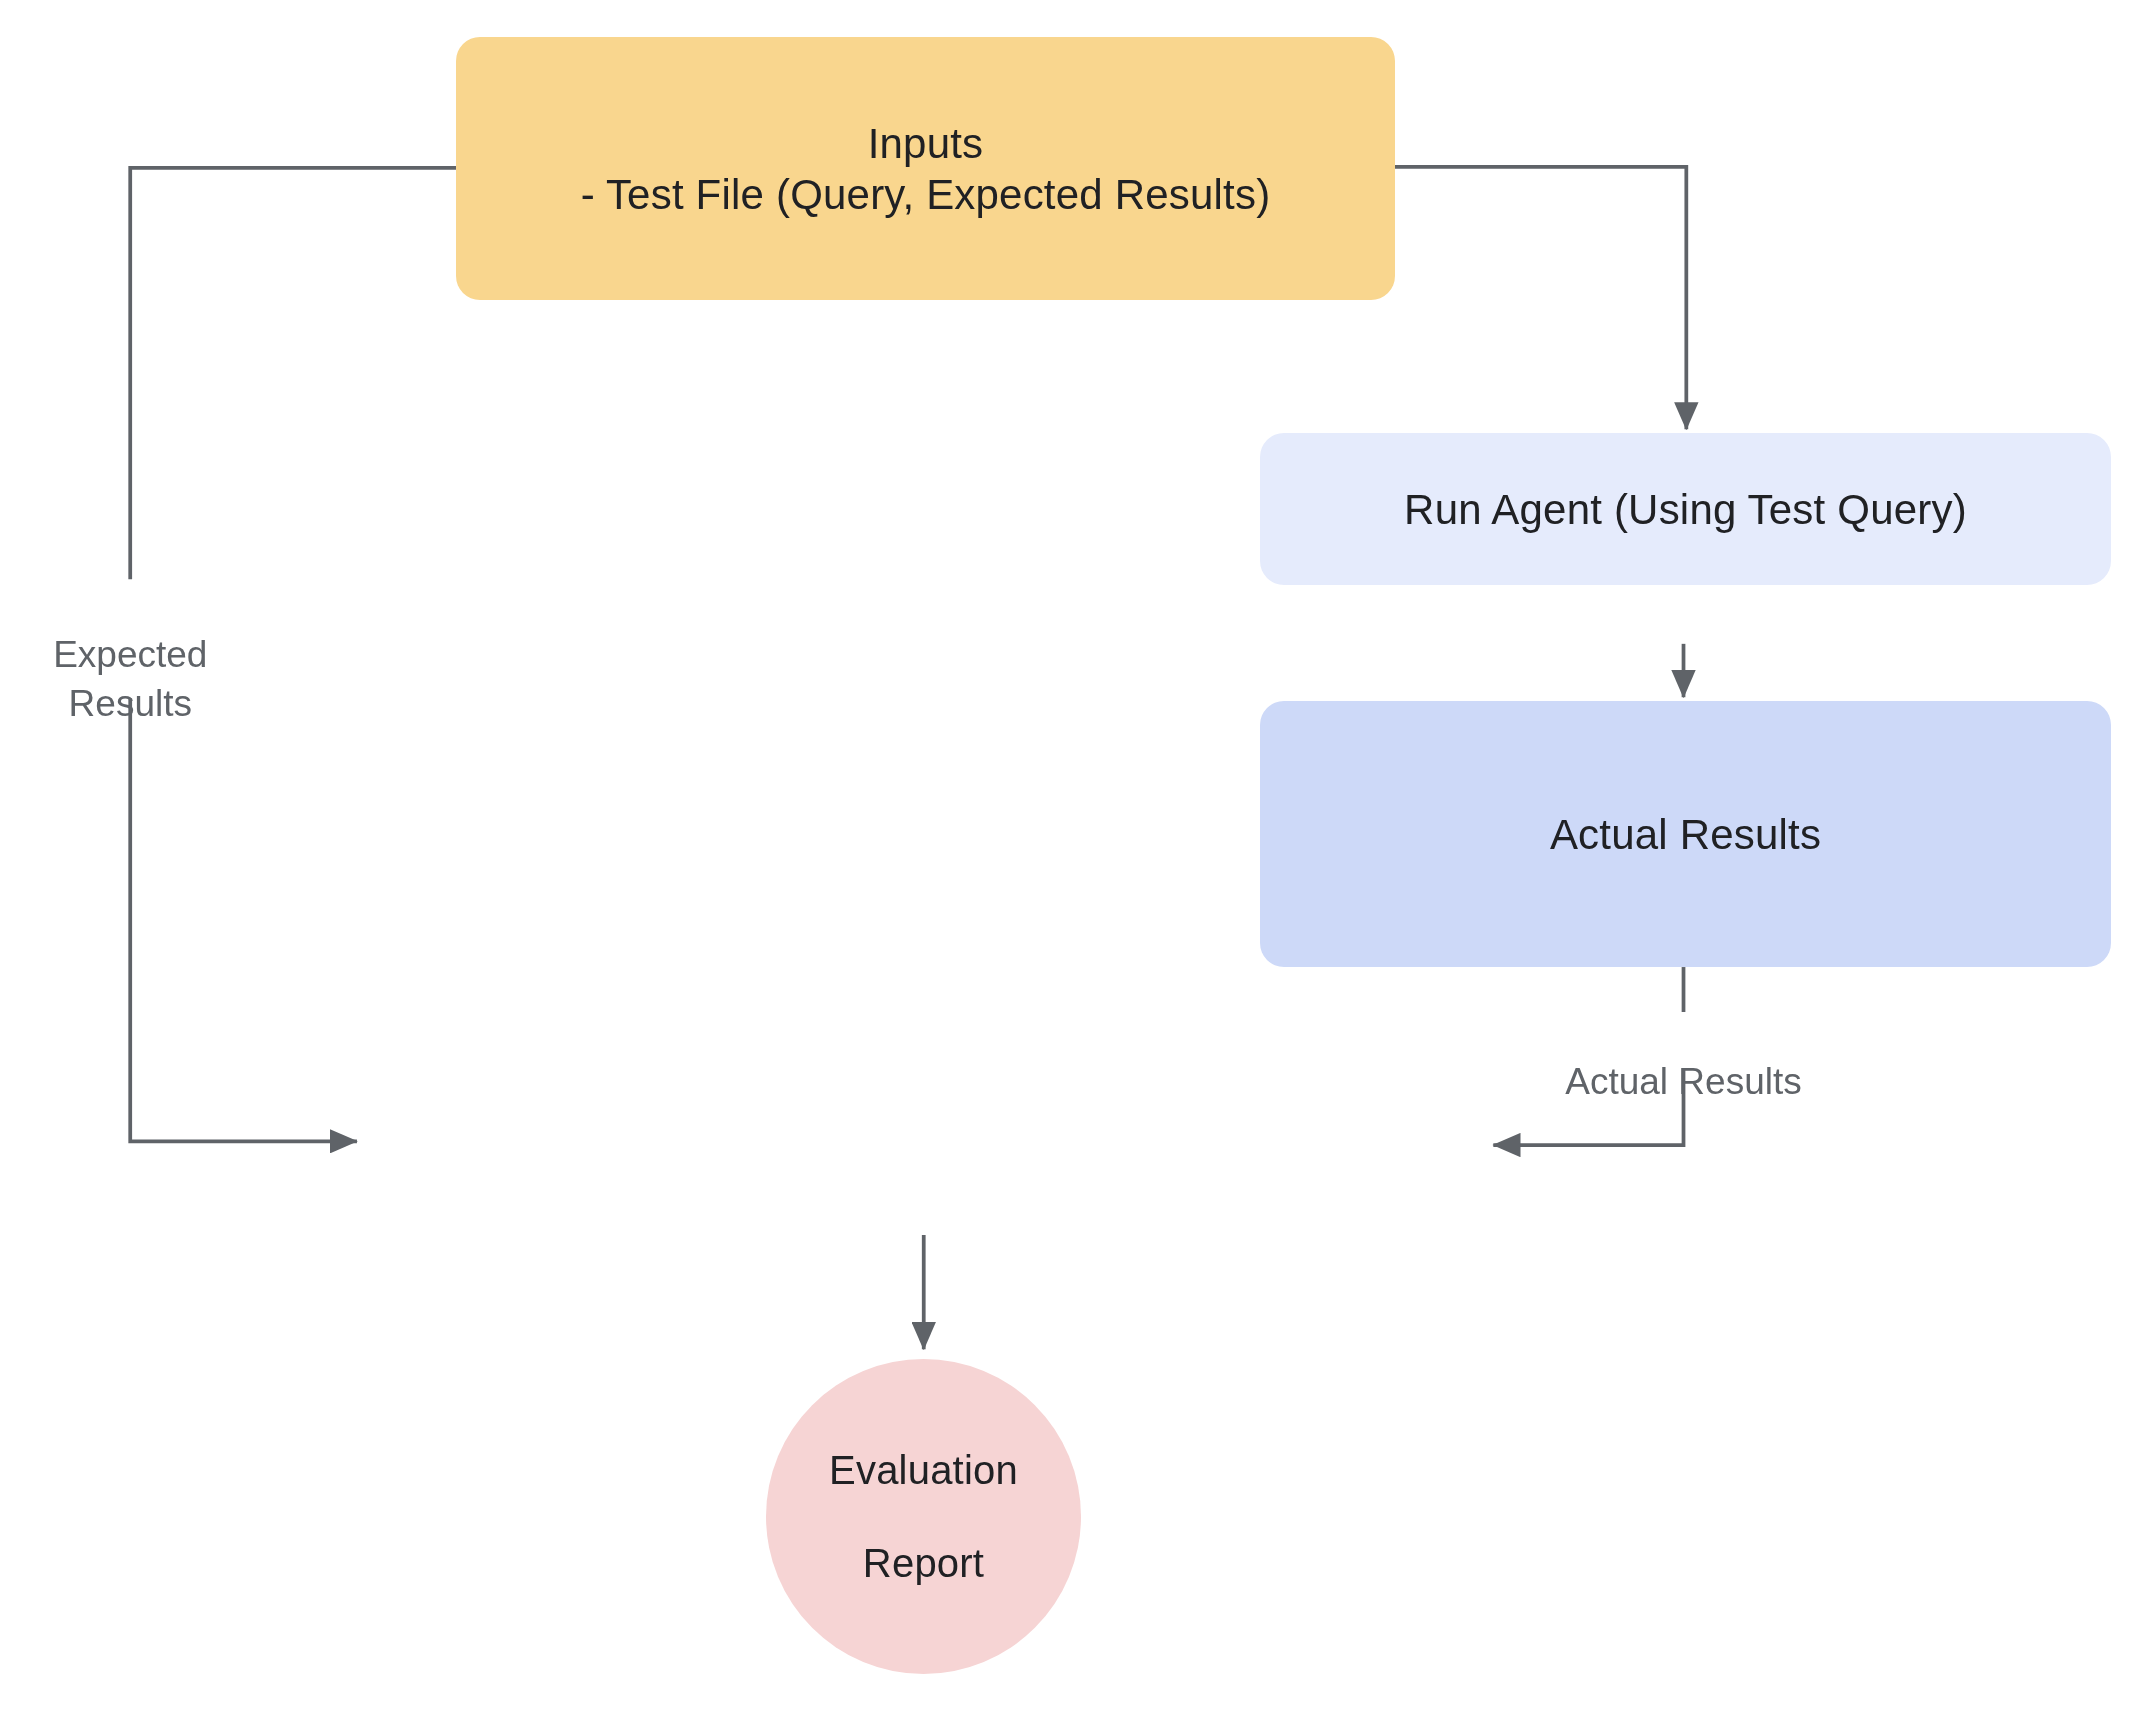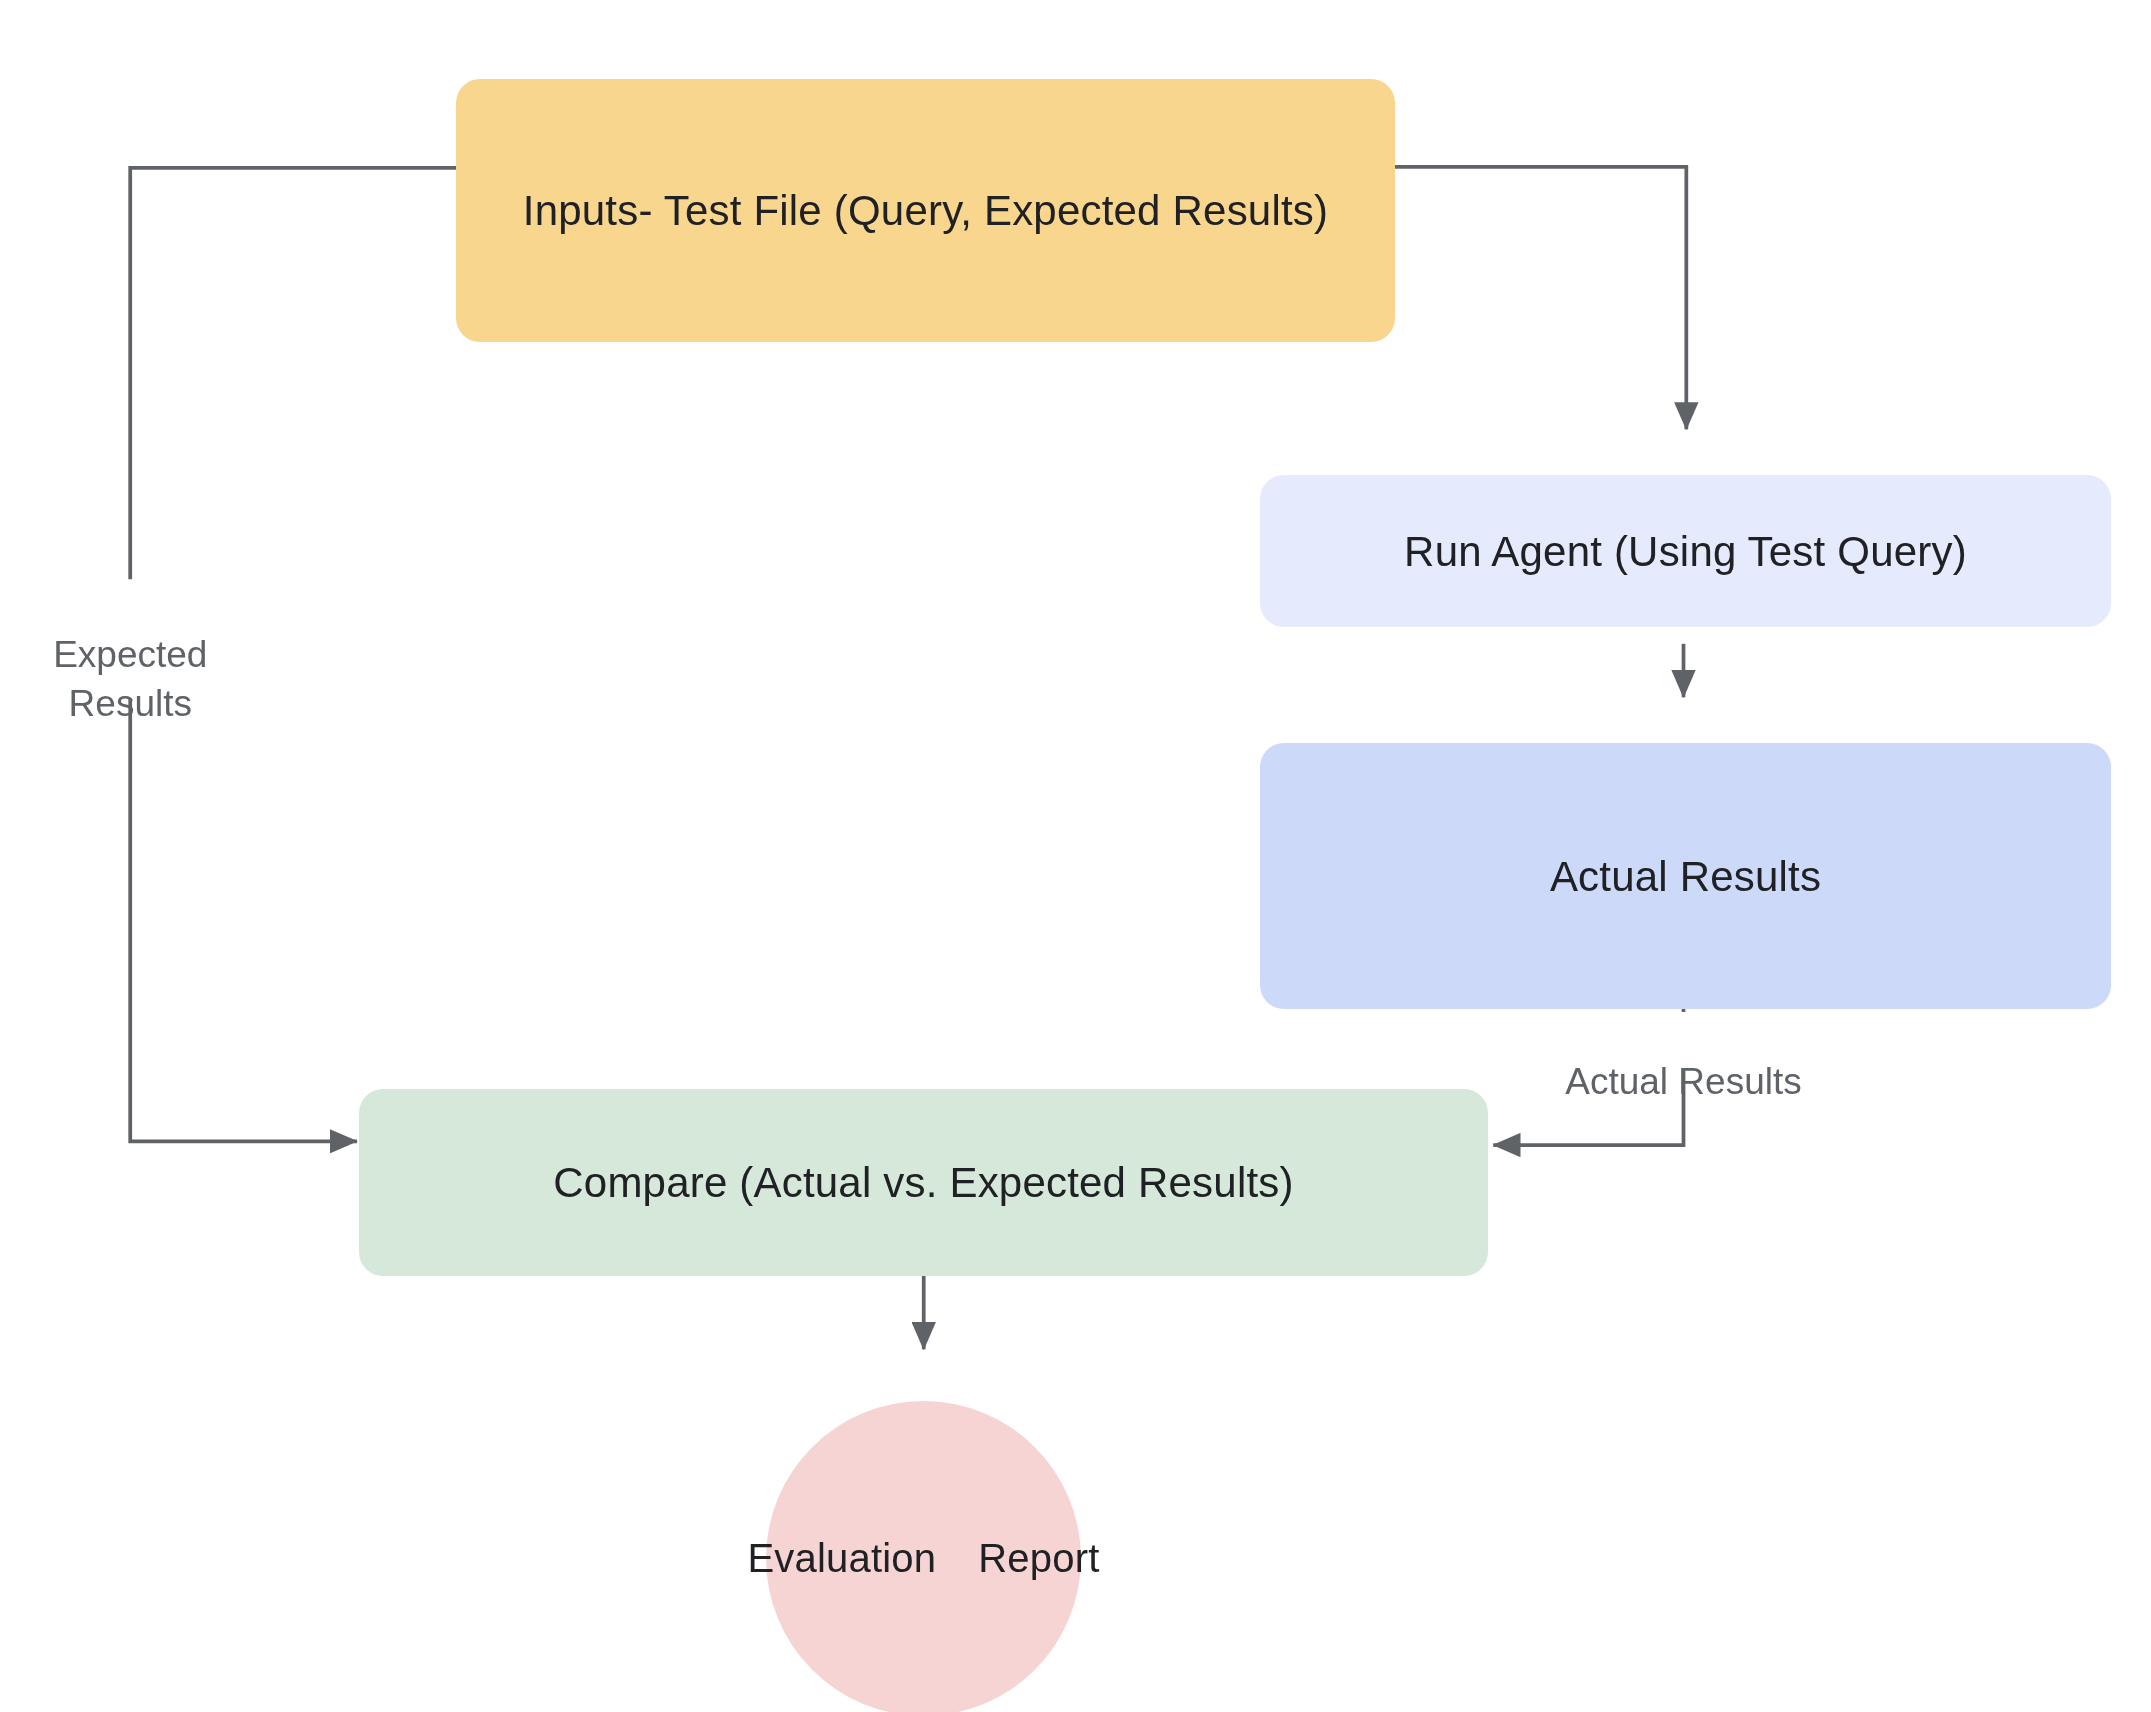--- a/index.html
+++ b/index.html
@@ -22,28 +22,28 @@
     height: 1713px;
     display: block;
   }
   .edges-layer path.edge {
     fill: none;
     stroke-width: 4px;
   }
   .node {
     position: absolute;
     display: flex;
+    flex-direction: column;
     align-items: center;
     justify-content: center;
     text-align: center;
     font-size: 42px;
     line-height: 51px;
     font-weight: 400;
     letter-spacing: 0.2px;
-    margin-top: 42px;
   }
   .node.rect {
     border-radius: 24px;
   }
   .node.circle {
     border-radius: 50%;
     font-size: 40px;
   }
   .node-inputs        { left: 456px;  top: 37px;   width: 939px; height: 263px; }
   .node-run-agent     { left: 1260px; top: 433px;  width: 851px;  height: 152px; }
@@ -89,23 +89,20 @@
   </div>
 
   <div class="node rect node-run-agent" style="background-color: rgb(229, 235, 252); color: rgb(32, 33, 36);">
     <div>Run Agent (Using Test Query)</div>
   </div>
 
   <div class="node rect node-actual-results" style="background-color: rgb(205, 217, 248); color: rgb(32, 33, 36);">
     <div>Actual Results</div>
   </div>
 
-  <div class="node rect node-compare" style="background-color: rgb(213, 232, 217); color: rgb(32, 33, 36);">
-    <div>Compare (Actual vs. Expected Results)</div>
-  </div>
 
   <div class="node circle node-report" style="background-color: rgb(246, 212, 212); color: rgb(32, 33, 36); gap: 42px;">
     <div>Evaluation</div>
     <div>Report</div>
   </div>
 
   <div class="edge-label label-expected" style="color: rgb(95, 99, 104);">
     <div>Expected</div>
     <div>Results</div>
   </div>

